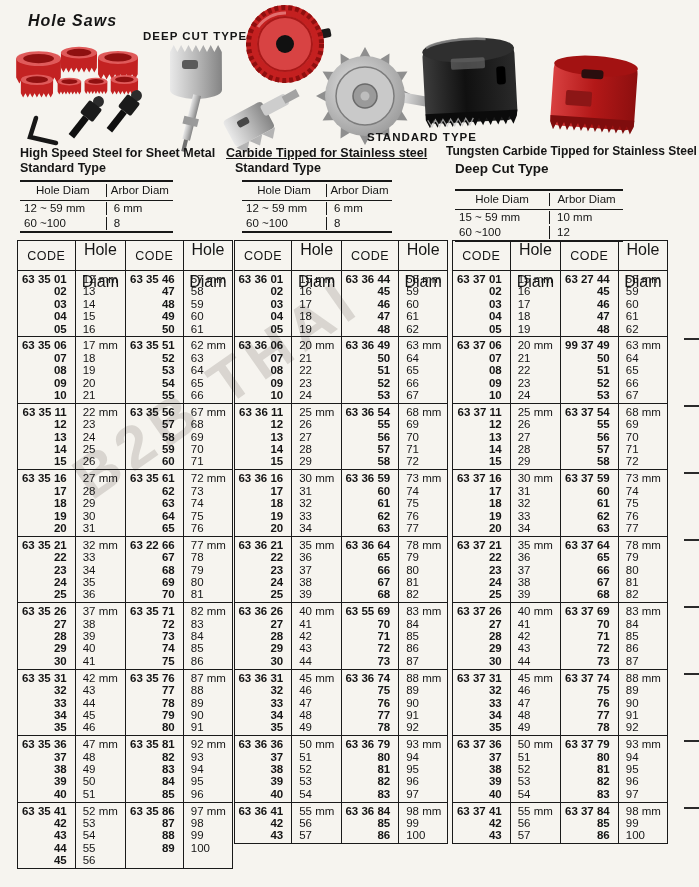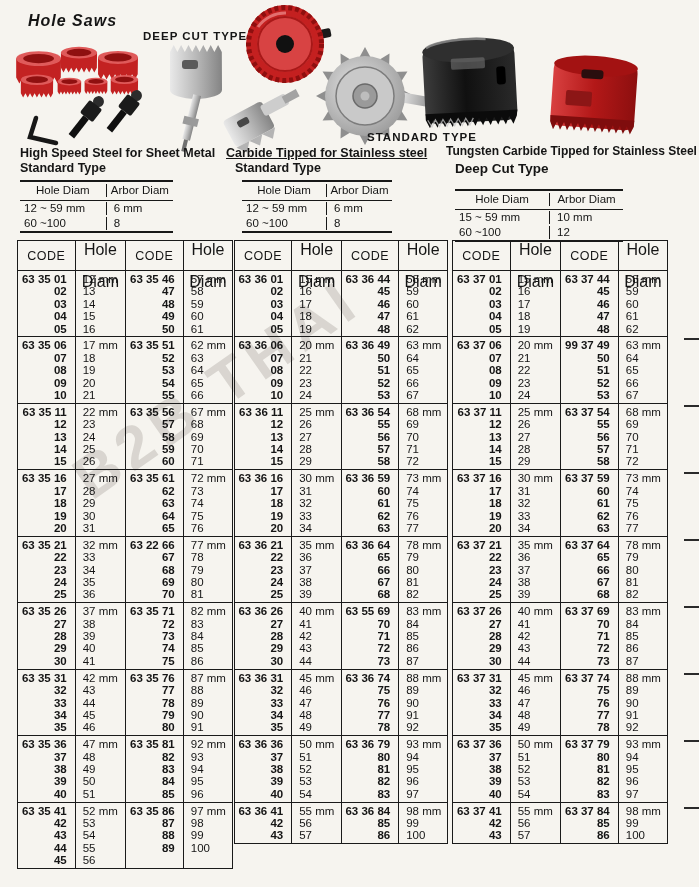--- a/index.html
+++ b/index.html
@@ -806,21 +806,21 @@
         <div class="line">05</div>
       </div>
       <div class="bcol col1 diamcol">
         <div class="line">15 mm</div>
         <div class="line">16</div>
         <div class="line">17</div>
         <div class="line">18</div>
         <div class="line">19</div>
       </div>
       <div class="bcol col2 codecol">
-        <div class="line">63 37 44</div>
+        <div class="line">63 27 44</div>
         <div class="line">45</div>
         <div class="line">46</div>
         <div class="line">47</div>
         <div class="line">48</div>
       </div>
       <div class="bcol col3 diamcol">
         <div class="line">58 mm</div>
         <div class="line">59</div>
         <div class="line">60</div>
         <div class="line">61</div>

